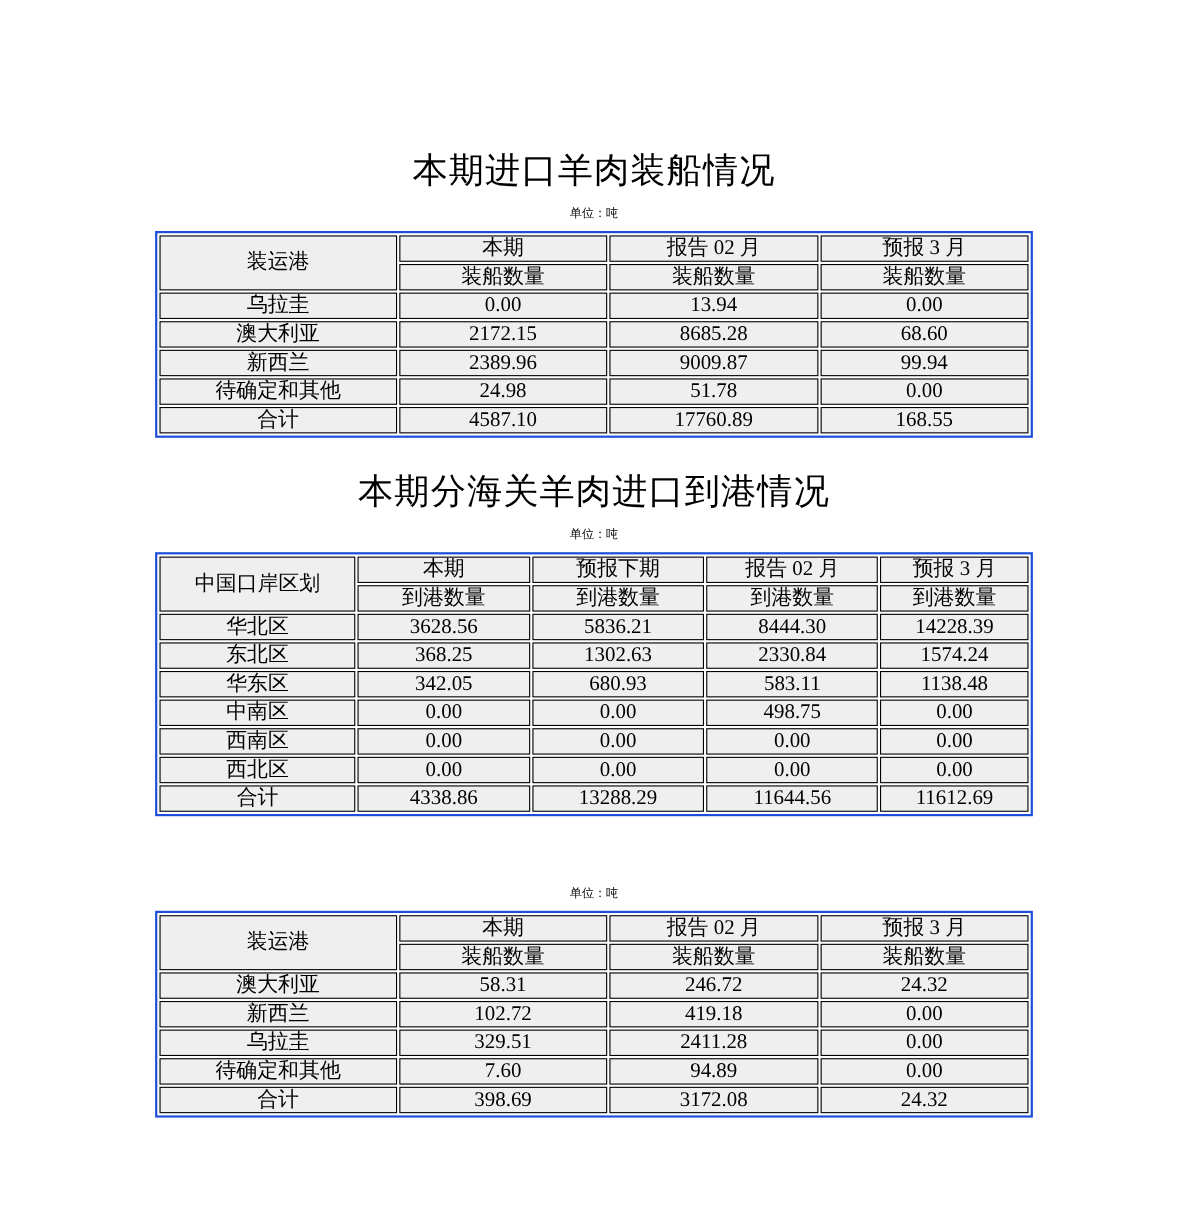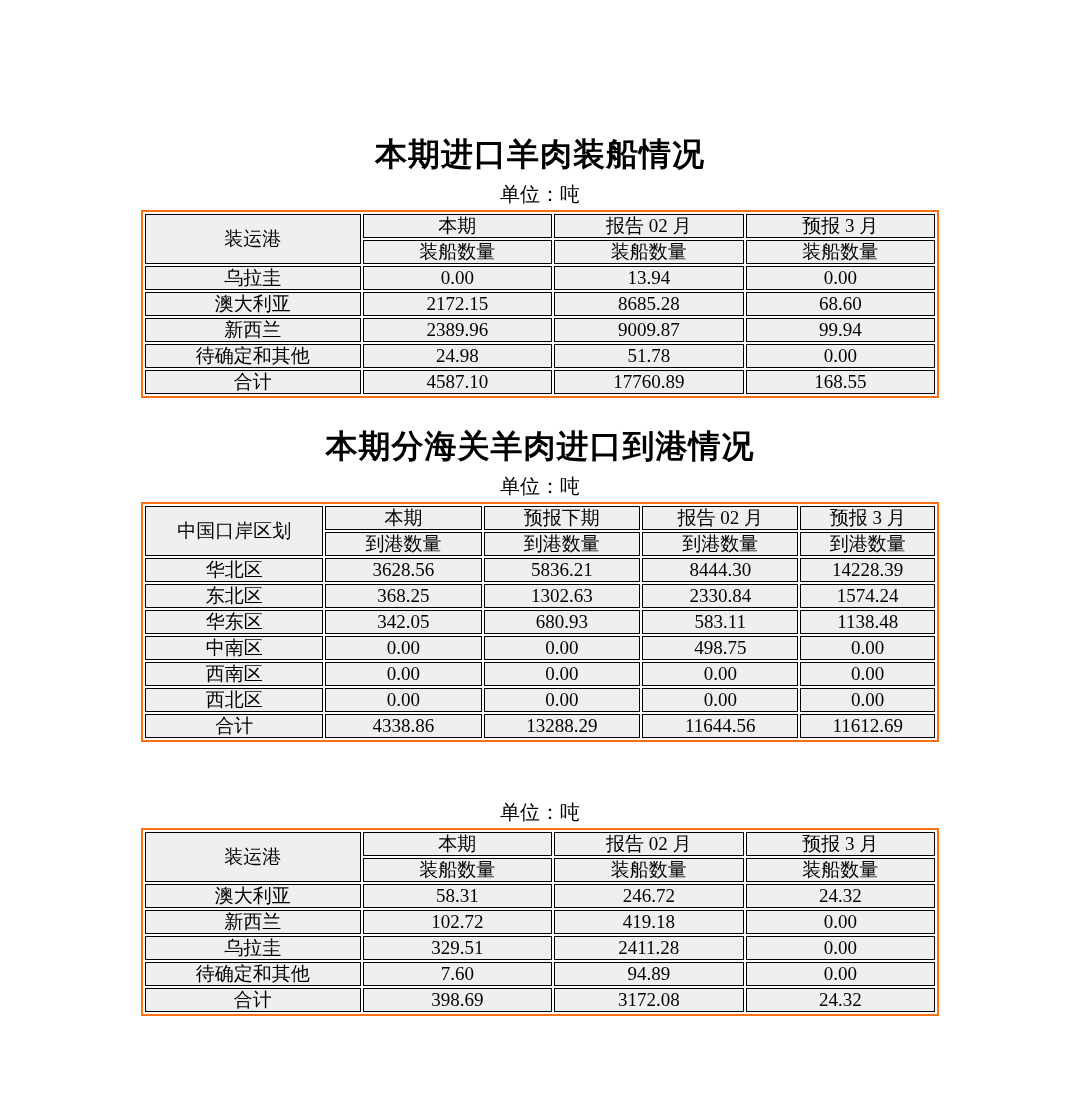--- a/index.html
+++ b/index.html
@@ -16,36 +16,36 @@
     width: 798px;
     margin-left: 141px;
   }
   .table-block { text-align: center; }
   .section-0 { margin-top: 136px; }
   .section-1 { margin-top: 30px; }
   .section-2 { margin-top: 62px; }
   .doc-title {
     font-size: 32px;
     line-height: 37px;
-    font-weight: 700;
+    font-weight: 400;
     margin: 0 0 13px 0;
     letter-spacing: 1px;
     color: #000000;
   }
   .unit-label {
-    font-size: 20px;
+    font-size: 11px;
     line-height: 16px;
     margin: 0 0 8px 0;
     color: #000000;
   }
   table.data-table {
     width: 100%;
     border-collapse: separate;
     border-spacing: 2px;
-    border: 2px solid #f97316;
+    border: 2px solid #1d4ed8;
     background: #ffffff;
     table-layout: fixed;
   }
   table.data-table th,
   table.data-table td {
     border: 1px solid #000000;
     background: #efefef;
     font-weight: 400;
     font-size: 19px;
     height: 22px;

